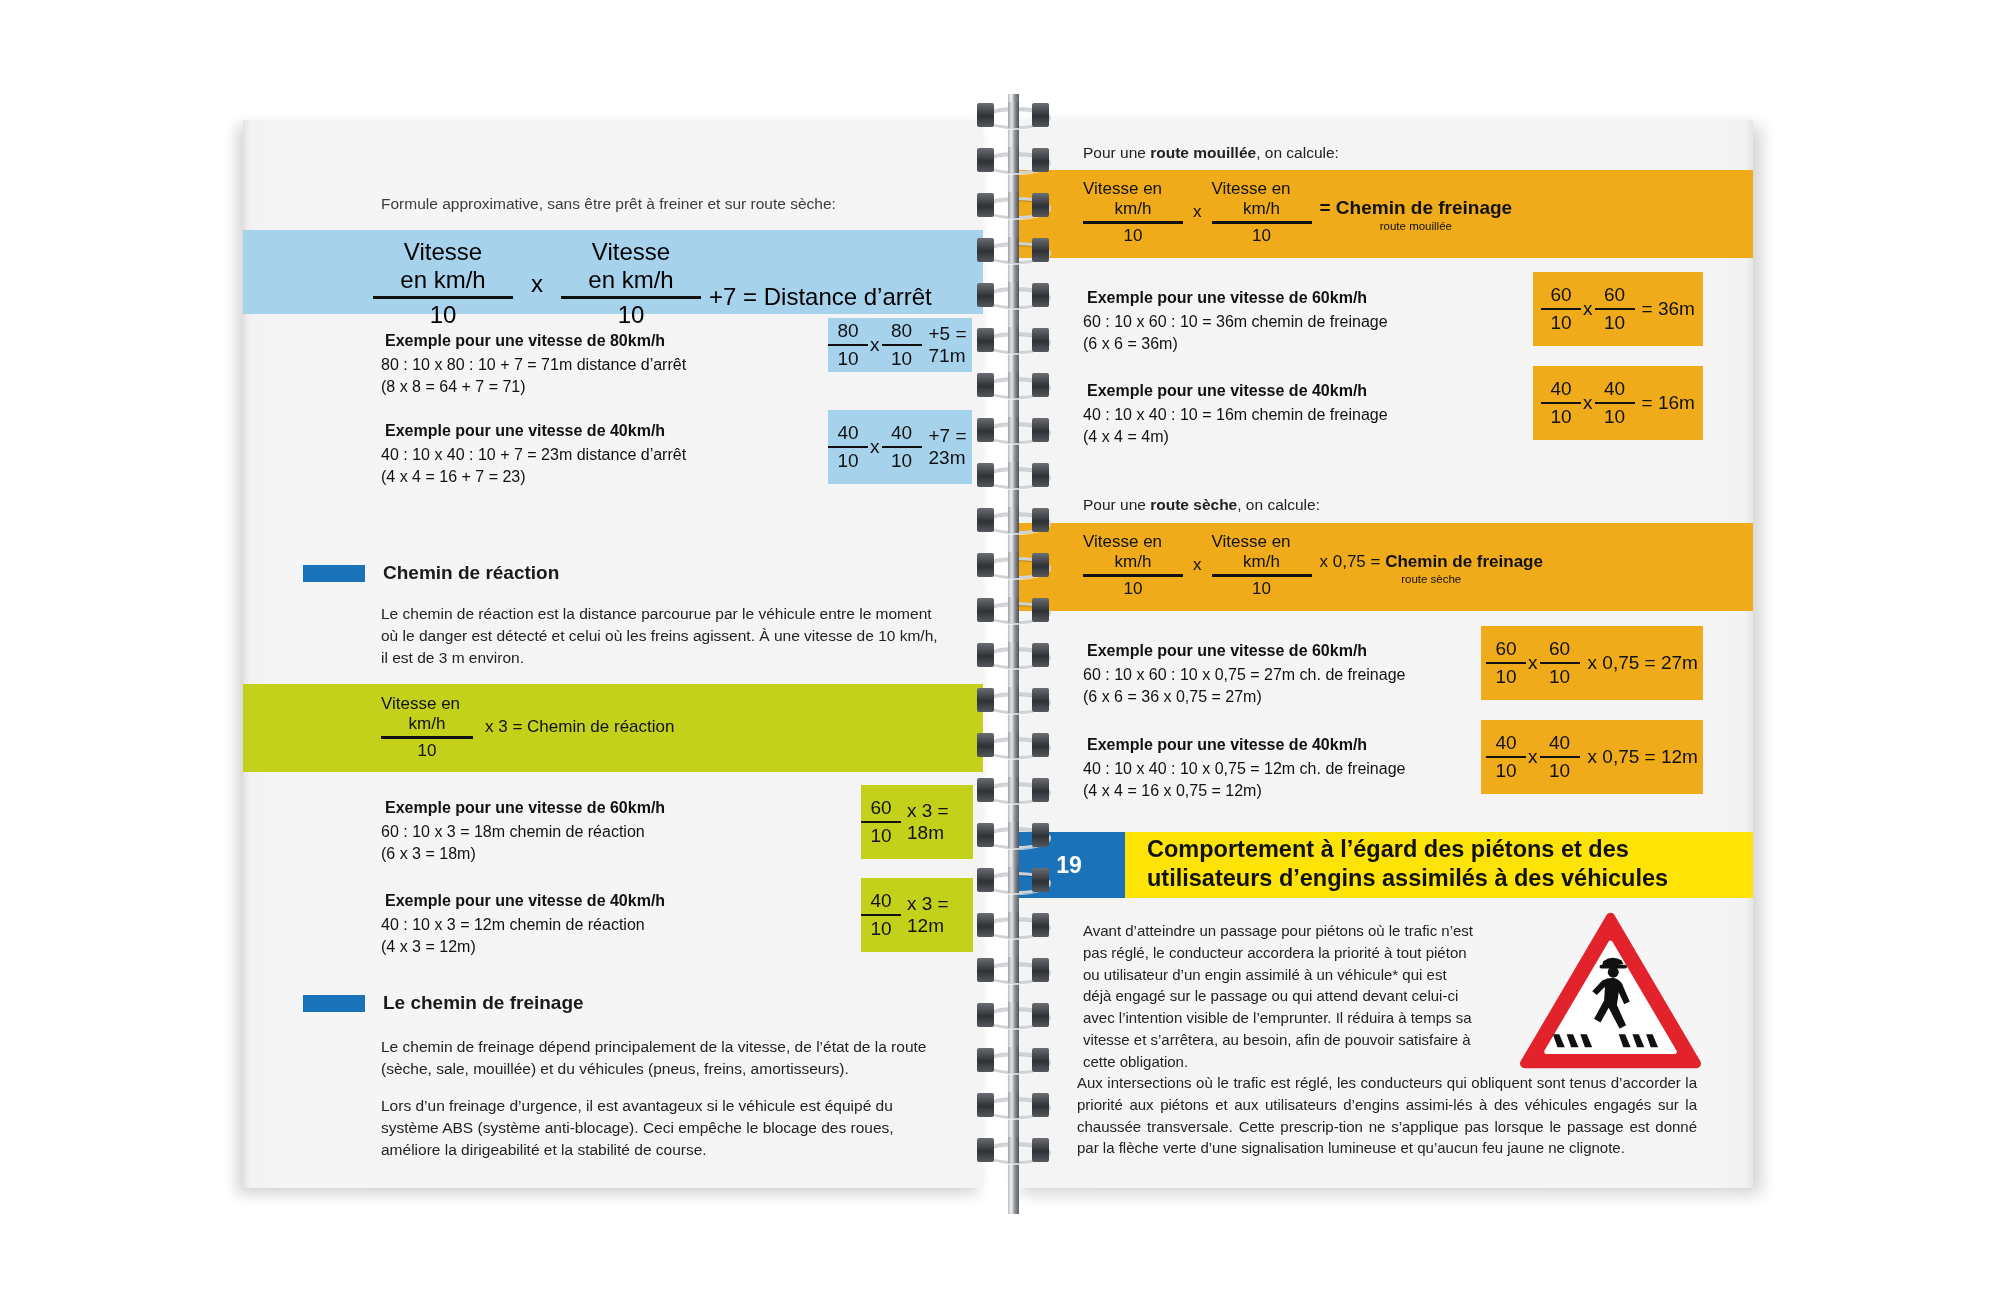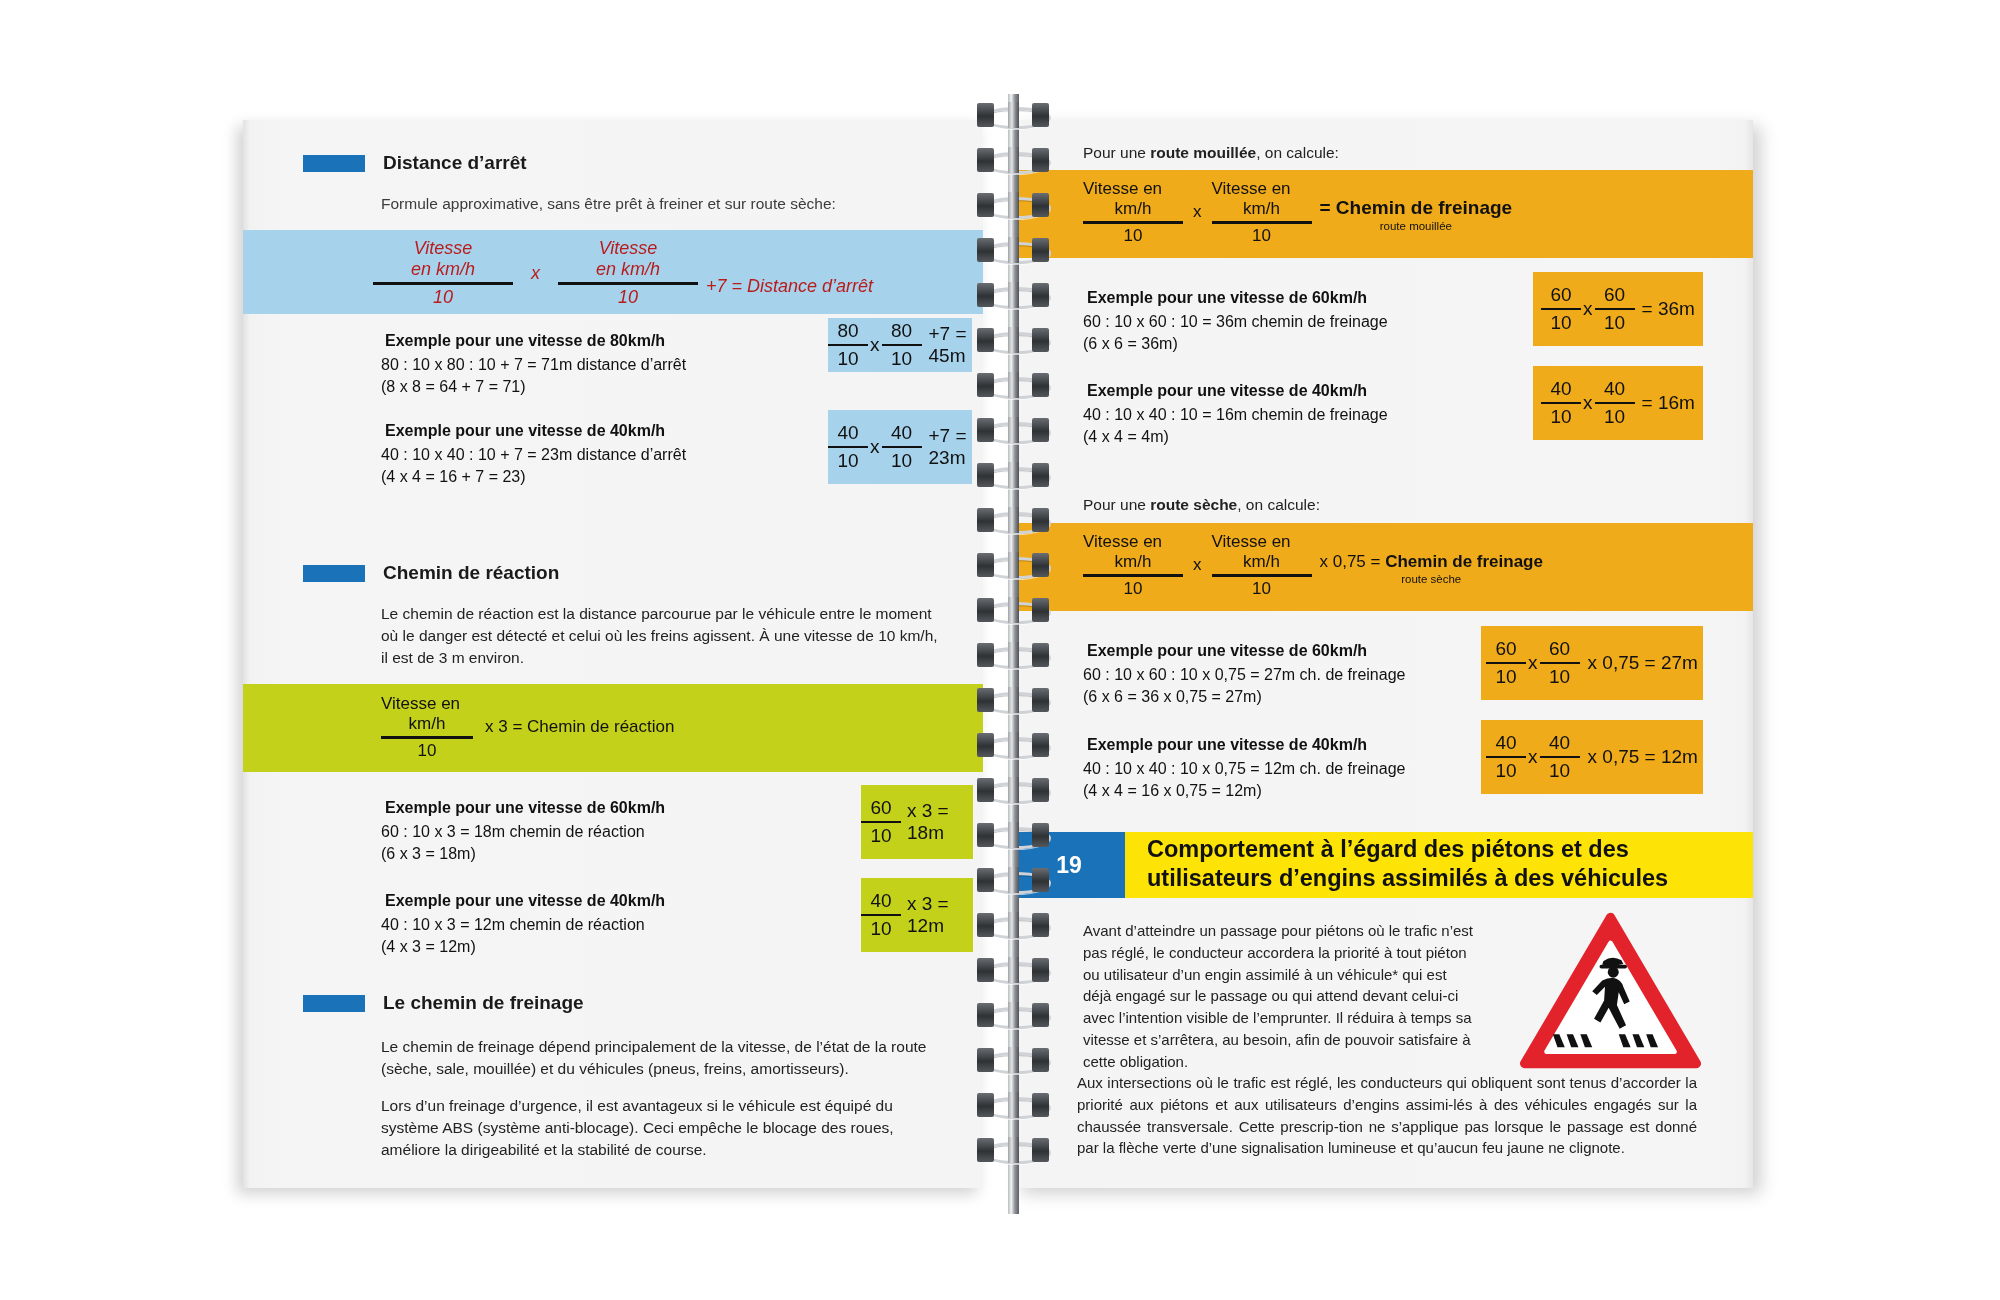--- a/index.html
+++ b/index.html
@@ -127,33 +127,27 @@
   .small-caption{font-size:11.5px;font-weight:normal;}
 </style>
 </head>
 <body>
 
 <div id="book">
 
   <div class="page" id="page-left">
     <div class="page-inner">
 
-      <div class="pad" style="left:60px;top:32px;width:620px;">
-        <h2 class="section-head">
-          <span class="blue-tab"></span>
-          <span class="txt">Distance d’arrêt</span>
-        </h2>
-      </div>
 
       <div class="pad" style="left:138px;top:73px;width:560px;">
         <p class="body" style="color:#3b3b3b;">Formule approximative, sans être prêt à freiner et sur route sèche:</p>
       </div>
 
       <div class="band blue" style="left:0;top:110px;width:740px;height:84px;">
-        <div class="eqrow" style="position:absolute;left:130px;top:8px;font-size:18px;color:#b91c1c;font-style:italic;">
+        <div class="eqrow" style="position:absolute;left:130px;top:8px;font-size:24px;color:#000000;">
           <span class="frac">
             <span class="num">
               <span style="display:block">Vitesse</span>
               <span style="display:block">en km/h</span>
             </span>
             <span class="bar" style="width:140px;"></span>
             <span class="den">10</span>
           </span>
           <span class="op" style="padding:0 18px;">x</span>
           <span class="frac">
@@ -178,21 +172,21 @@
           <span class="num">80</span>
           <span class="bar" style="width:40px;"></span>
           <span class="den">10</span>
         </span>
         <span style="padding:0 2px;">x</span>
         <span class="frac">
           <span class="num">80</span>
           <span class="bar" style="width:40px;"></span>
           <span class="den">10</span>
         </span>
-        <span style="padding-left:7px;">+7 = 45m</span>
+        <span style="padding-left:7px;">+5 = 71m</span>
       </div>
 
       <div class="pad" style="left:138px;top:298px;width:420px;">
         <p class="ex-title">Exemple pour une vitesse de 40km/h</p>
         <p class="ex-line">40 : 10 x 40 : 10 + 7 = 23m distance d’arrêt</p>
         <p class="ex-line">(4 x 4 = 16 + 7 = 23)</p>
       </div>
       <div class="exbox" style="left:585px;top:290px;width:144px;height:74px;background:#a7d2ec;">
         <span class="frac">
           <span class="num">40</span>

